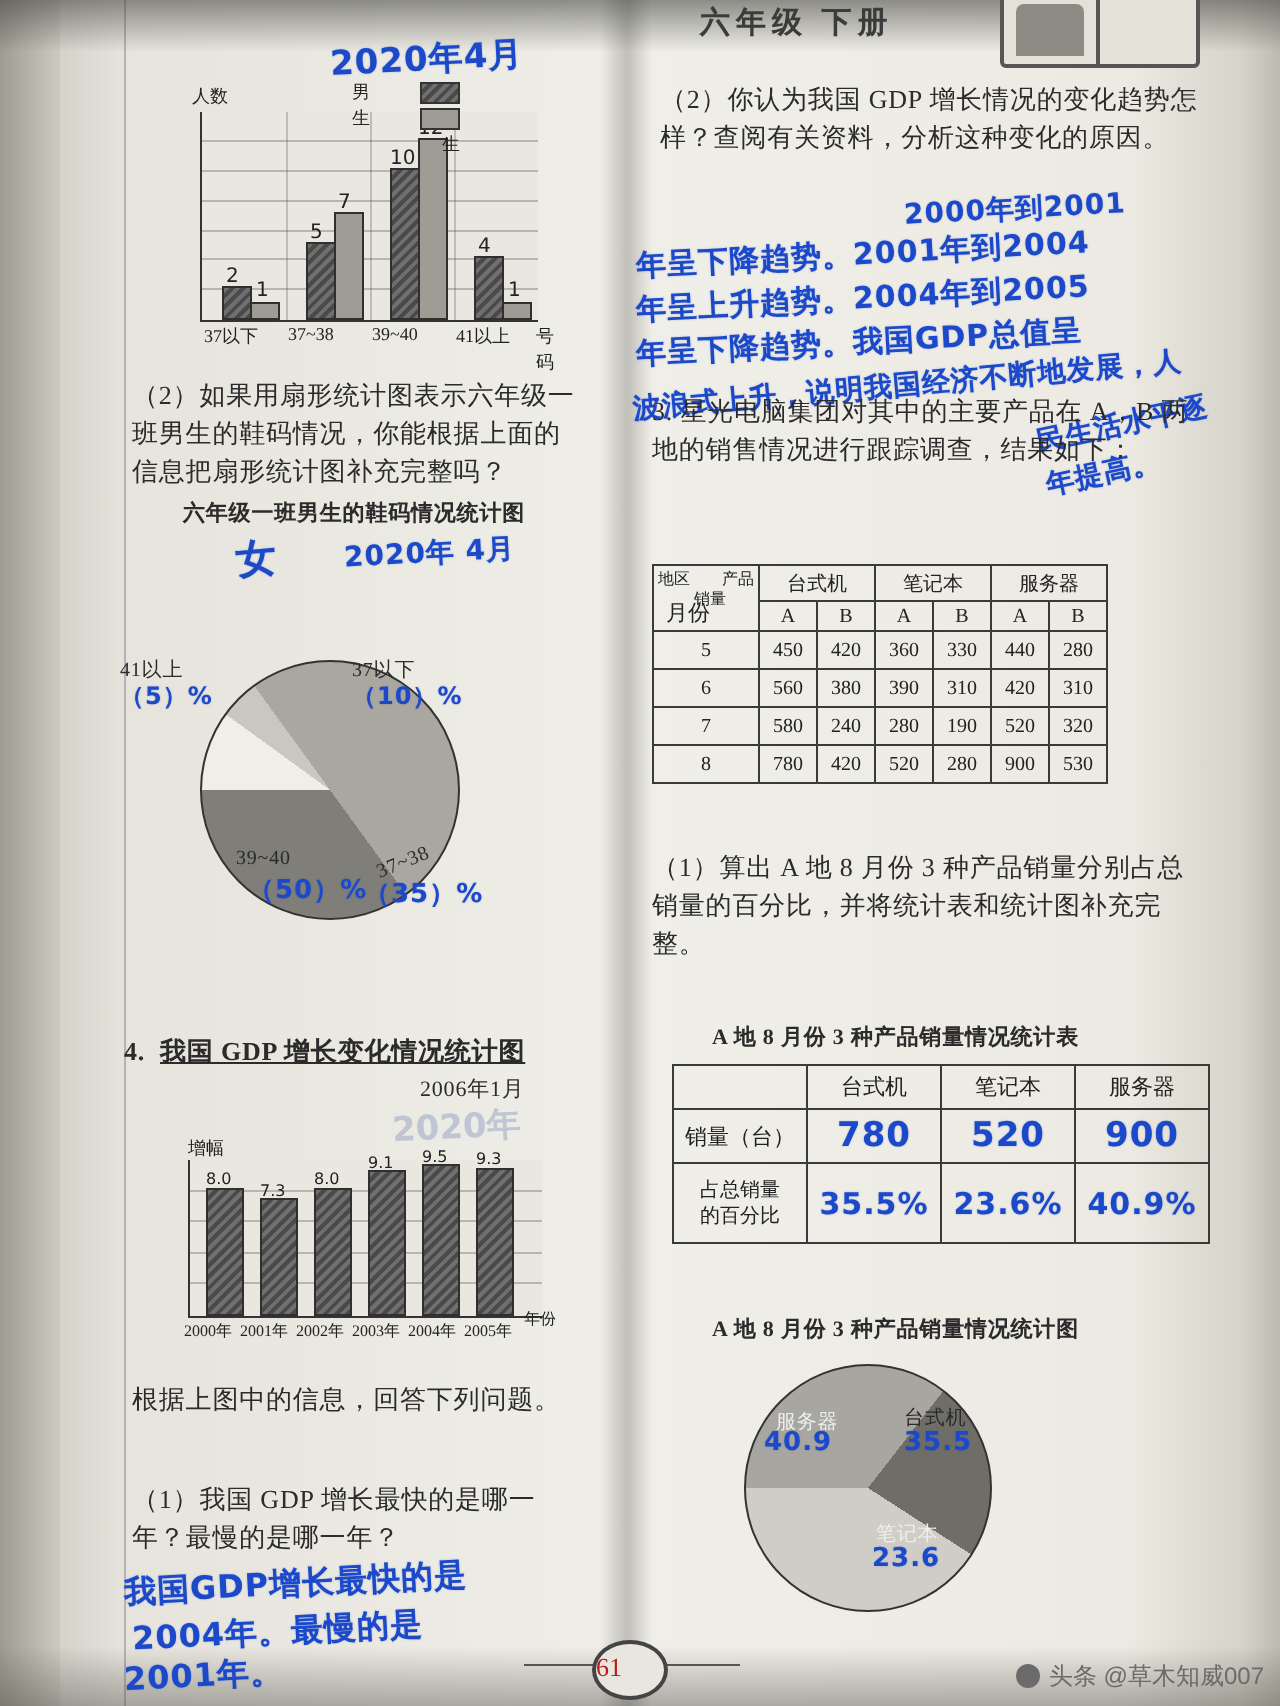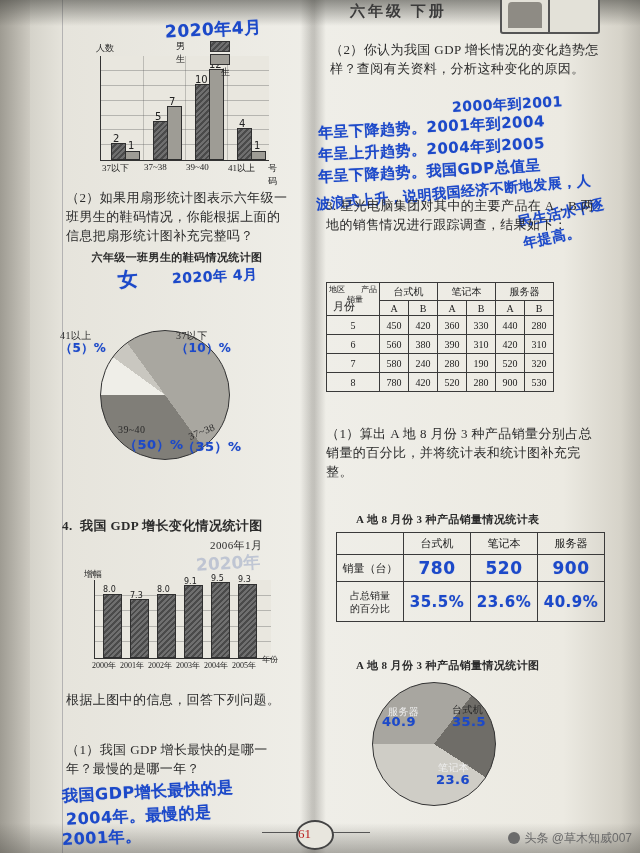--- a/index.html
+++ b/index.html
@@ -178,25 +178,25 @@
   <div class="txt tiny" style="left:176px;top:326px;">37以下</div>
   <div class="hw" style="left:176px;top:340px;font-size:12px;">（10）%</div>
   <div class="txt tiny" style="left:118px;top:420px;">39~40</div>
   <div class="hw" style="left:124px;top:436px;font-size:13px;">（50）%</div>
   <div class="txt tiny" style="left:188px;top:422px;transform:rotate(-22deg);">37~38</div>
   <div class="hw" style="left:182px;top:438px;font-size:13px;">（35）%</div>
 
   <div class="ghost rot-3" style="left:196px;top:552px;font-size:17px;">2020年</div>
 
   <div class="txt bold" style="left:62px;top:516px;">4.</div>
-  <div class="txt bold" style="left:80px;top:516px;">我国 GDP 增长变化情况统计图</div>
+  <div class="txt bold" style="left:80px;top:516px;text-decoration:underline;">我国 GDP 增长变化情况统计图</div>
   <div class="txt small" style="left:210px;top:536px;">2006年1月</div>
 
   <div class="chart2">
-    <div class="axlab" style="left:18px;top:0px;font-family:Liberation Mono, monospace;">增幅</div>
+    <div class="axlab" style="left:28px;top:0px;font-family:Liberation Mono, monospace;">增幅</div>
     <div class="c2plot">
       <div class="grid-h" style="bottom:15.6px"></div>
       <div class="grid-h" style="bottom:31.2px"></div>
       <div class="grid-h" style="bottom:46.8px"></div>
       <div class="grid-h" style="bottom:62.4px"></div>
 
       <div class="bar boy" style="left:8px;width:17px;height:62.4px;"></div>
       <div class="bar boy" style="left:35px;width:17px;height:56.9px;"></div>
       <div class="bar boy" style="left:62px;width:17px;height:62.4px;"></div>
       <div class="bar boy" style="left:89px;width:17px;height:71px;"></div>

